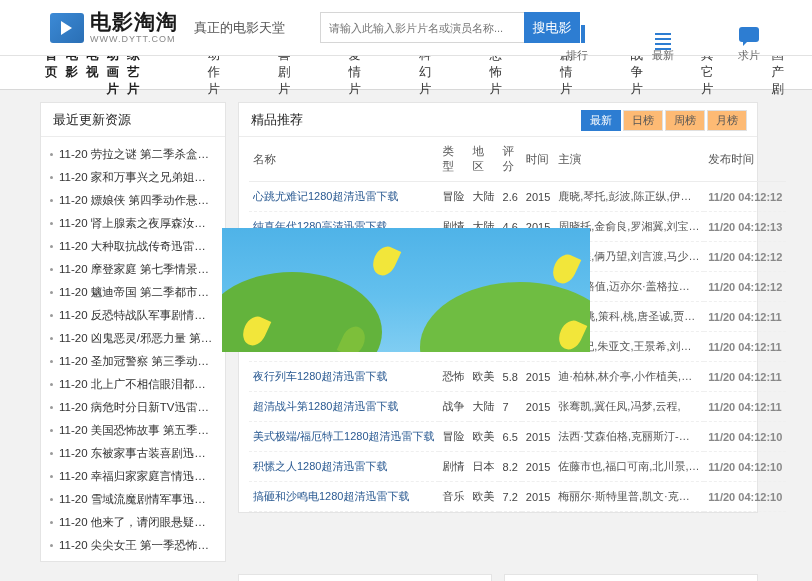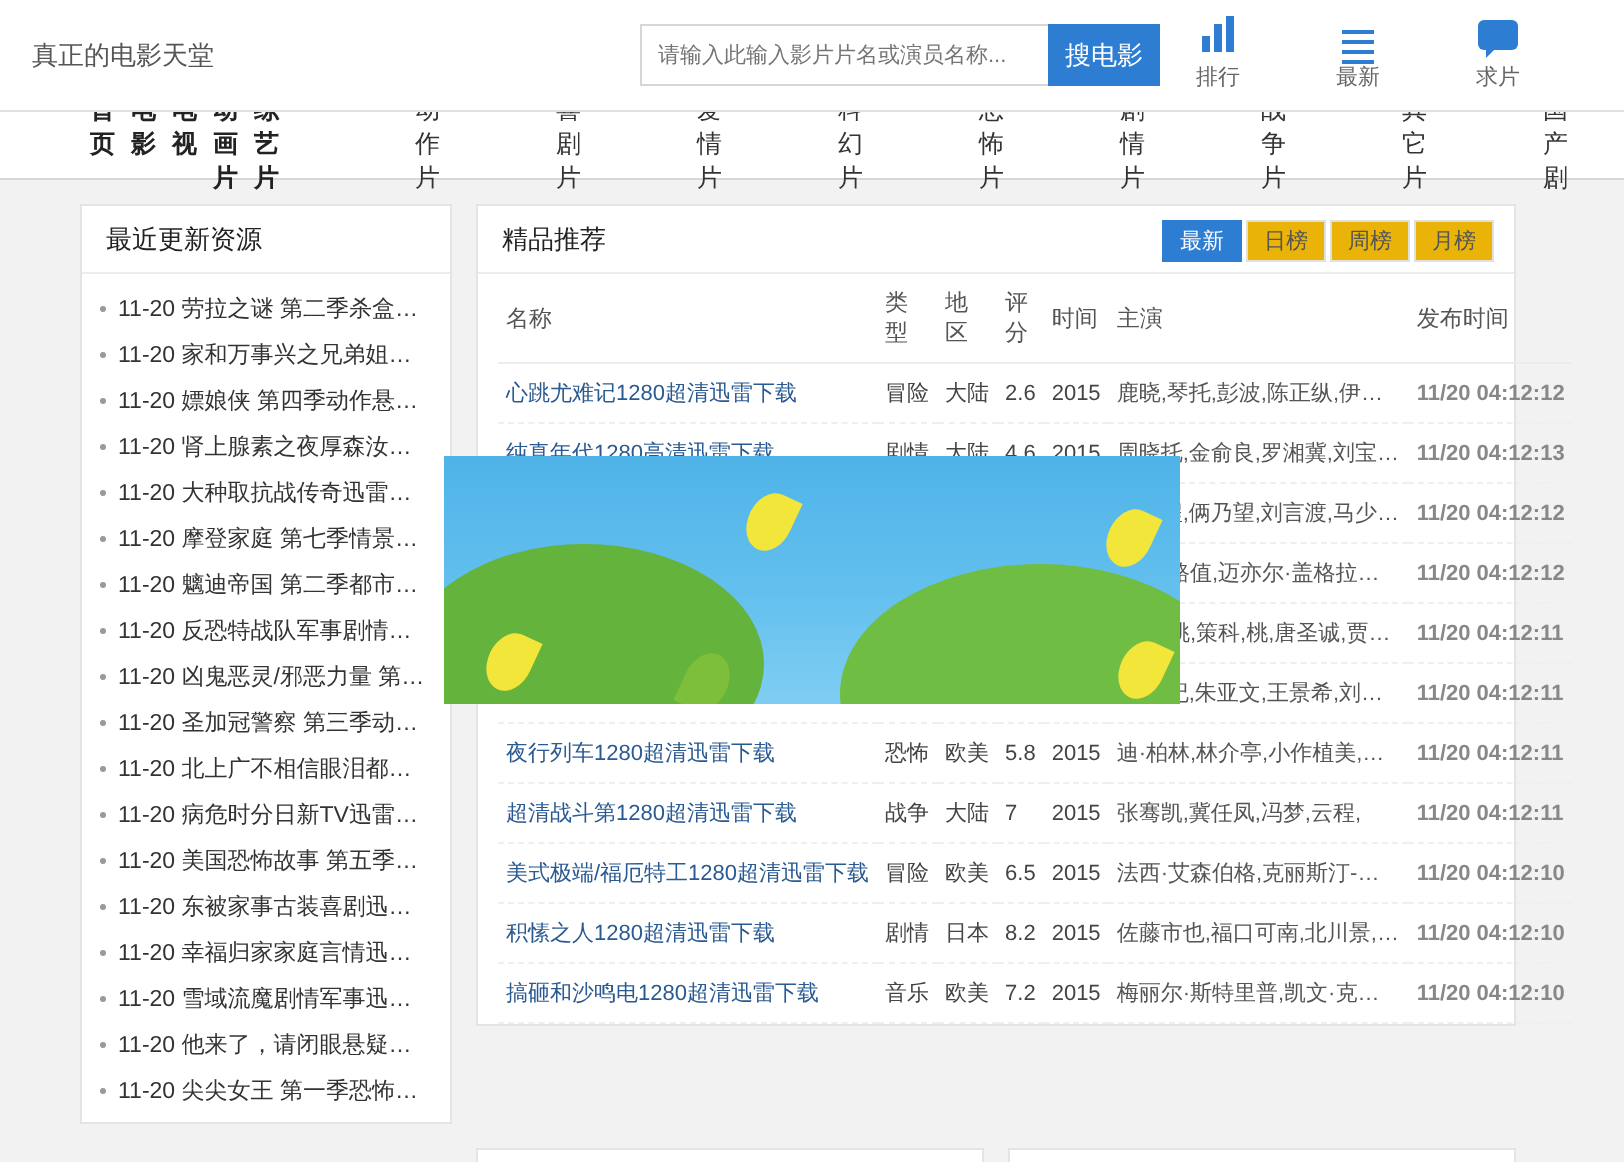--- a/index.html
+++ b/index.html
@@ -61,22 +61,22 @@
   }
   .search-btn {
     width: 56px; height: 31px;
     background: #2d7dd2;
     color: #fff; border: none;
     font-size: 13px;
     cursor: pointer;
     font-family: "Liberation Sans", sans-serif;
   }
   .head-tools {
-    position: absolute; right: 40px; top: 8px;
-    display: flex; gap: 24px; justify-content: space-between;
+    position: absolute; right: 40px; top: 25px;
+    display: flex; gap: 40px; justify-content: space-between;
   }
   .tool {
     width: 46px; text-align: center; color: #666; font-size: 11px;
     cursor: pointer;
   }
   .tool .ic { display: block; height: 20px; margin-bottom: 3px; color: #2d7dd2; }
   .bars { display: inline-flex; align-items: flex-end; gap: 2px; height: 18px; }
   .bars i { display: block; width: 4px; background: #2d7dd2; }
   .lines { display: inline-flex; flex-direction: column; gap: 3px; align-items: center; padding-top: 2px;}
   .lines i { display: block; width: 16px; height: 2px; background: #2d7dd2; }
@@ -116,21 +116,21 @@
     display: flex; align-items: center; padding: 0 12px;
     position: relative;
   }
   .panel-title { font-size: 13px; font-weight: normal; color: #222; }
   .tabs {
     position: absolute; right: 10px; top: 7px;
     display: flex; gap: 2px;
   }
   .tab {
     padding: 2px 8px; font-size: 11px; color: #555;
-    border: 1px solid #e0e0e0; background: #eab308; cursor: pointer;
+    border: 1px solid #e0e0e0; background: #fdba74; cursor: pointer;
   }
   .tab.active { background: #2d7dd2; color: #fff; border-color: #2d7dd2; }
   
   .lst { padding: 6px 0 4px 0; }
   .lst li {
     list-style: none;
     font-size: 11.5px; color: #333;
     padding: 4px 10px 4px 18px;
     position: relative;
     white-space: nowrap; overflow: hidden; text-overflow: ellipsis;
@@ -187,20 +187,27 @@
   }
   .hill2 {
     position: absolute; bottom: -60px; right: -30px;
     width: 200px; height: 130px; background: #6fbd42; border-radius: 50%;
   }
 </style>
 </head>
 <body>
 
 <div class="header">
+  <div class="logo-wrap">
+    <div class="logo-mark"></div>
+    <div class="logo-text">
+      <div class="logo-title">电影淘淘</div>
+      <div class="logo-sub">WWW.DYTT.COM</div>
+    </div>
+  </div>
   <div class="slogan">真正的电影天堂</div>
 
   <div class="search-box">
     <input class="search-input" type="text" placeholder="请输入此输入影片片名或演员名称..." style="">
     <button class="search-btn">搜电影</button>
   </div>
 
   <div class="head-tools">
     <div class="tool">
       <span class="ic">

